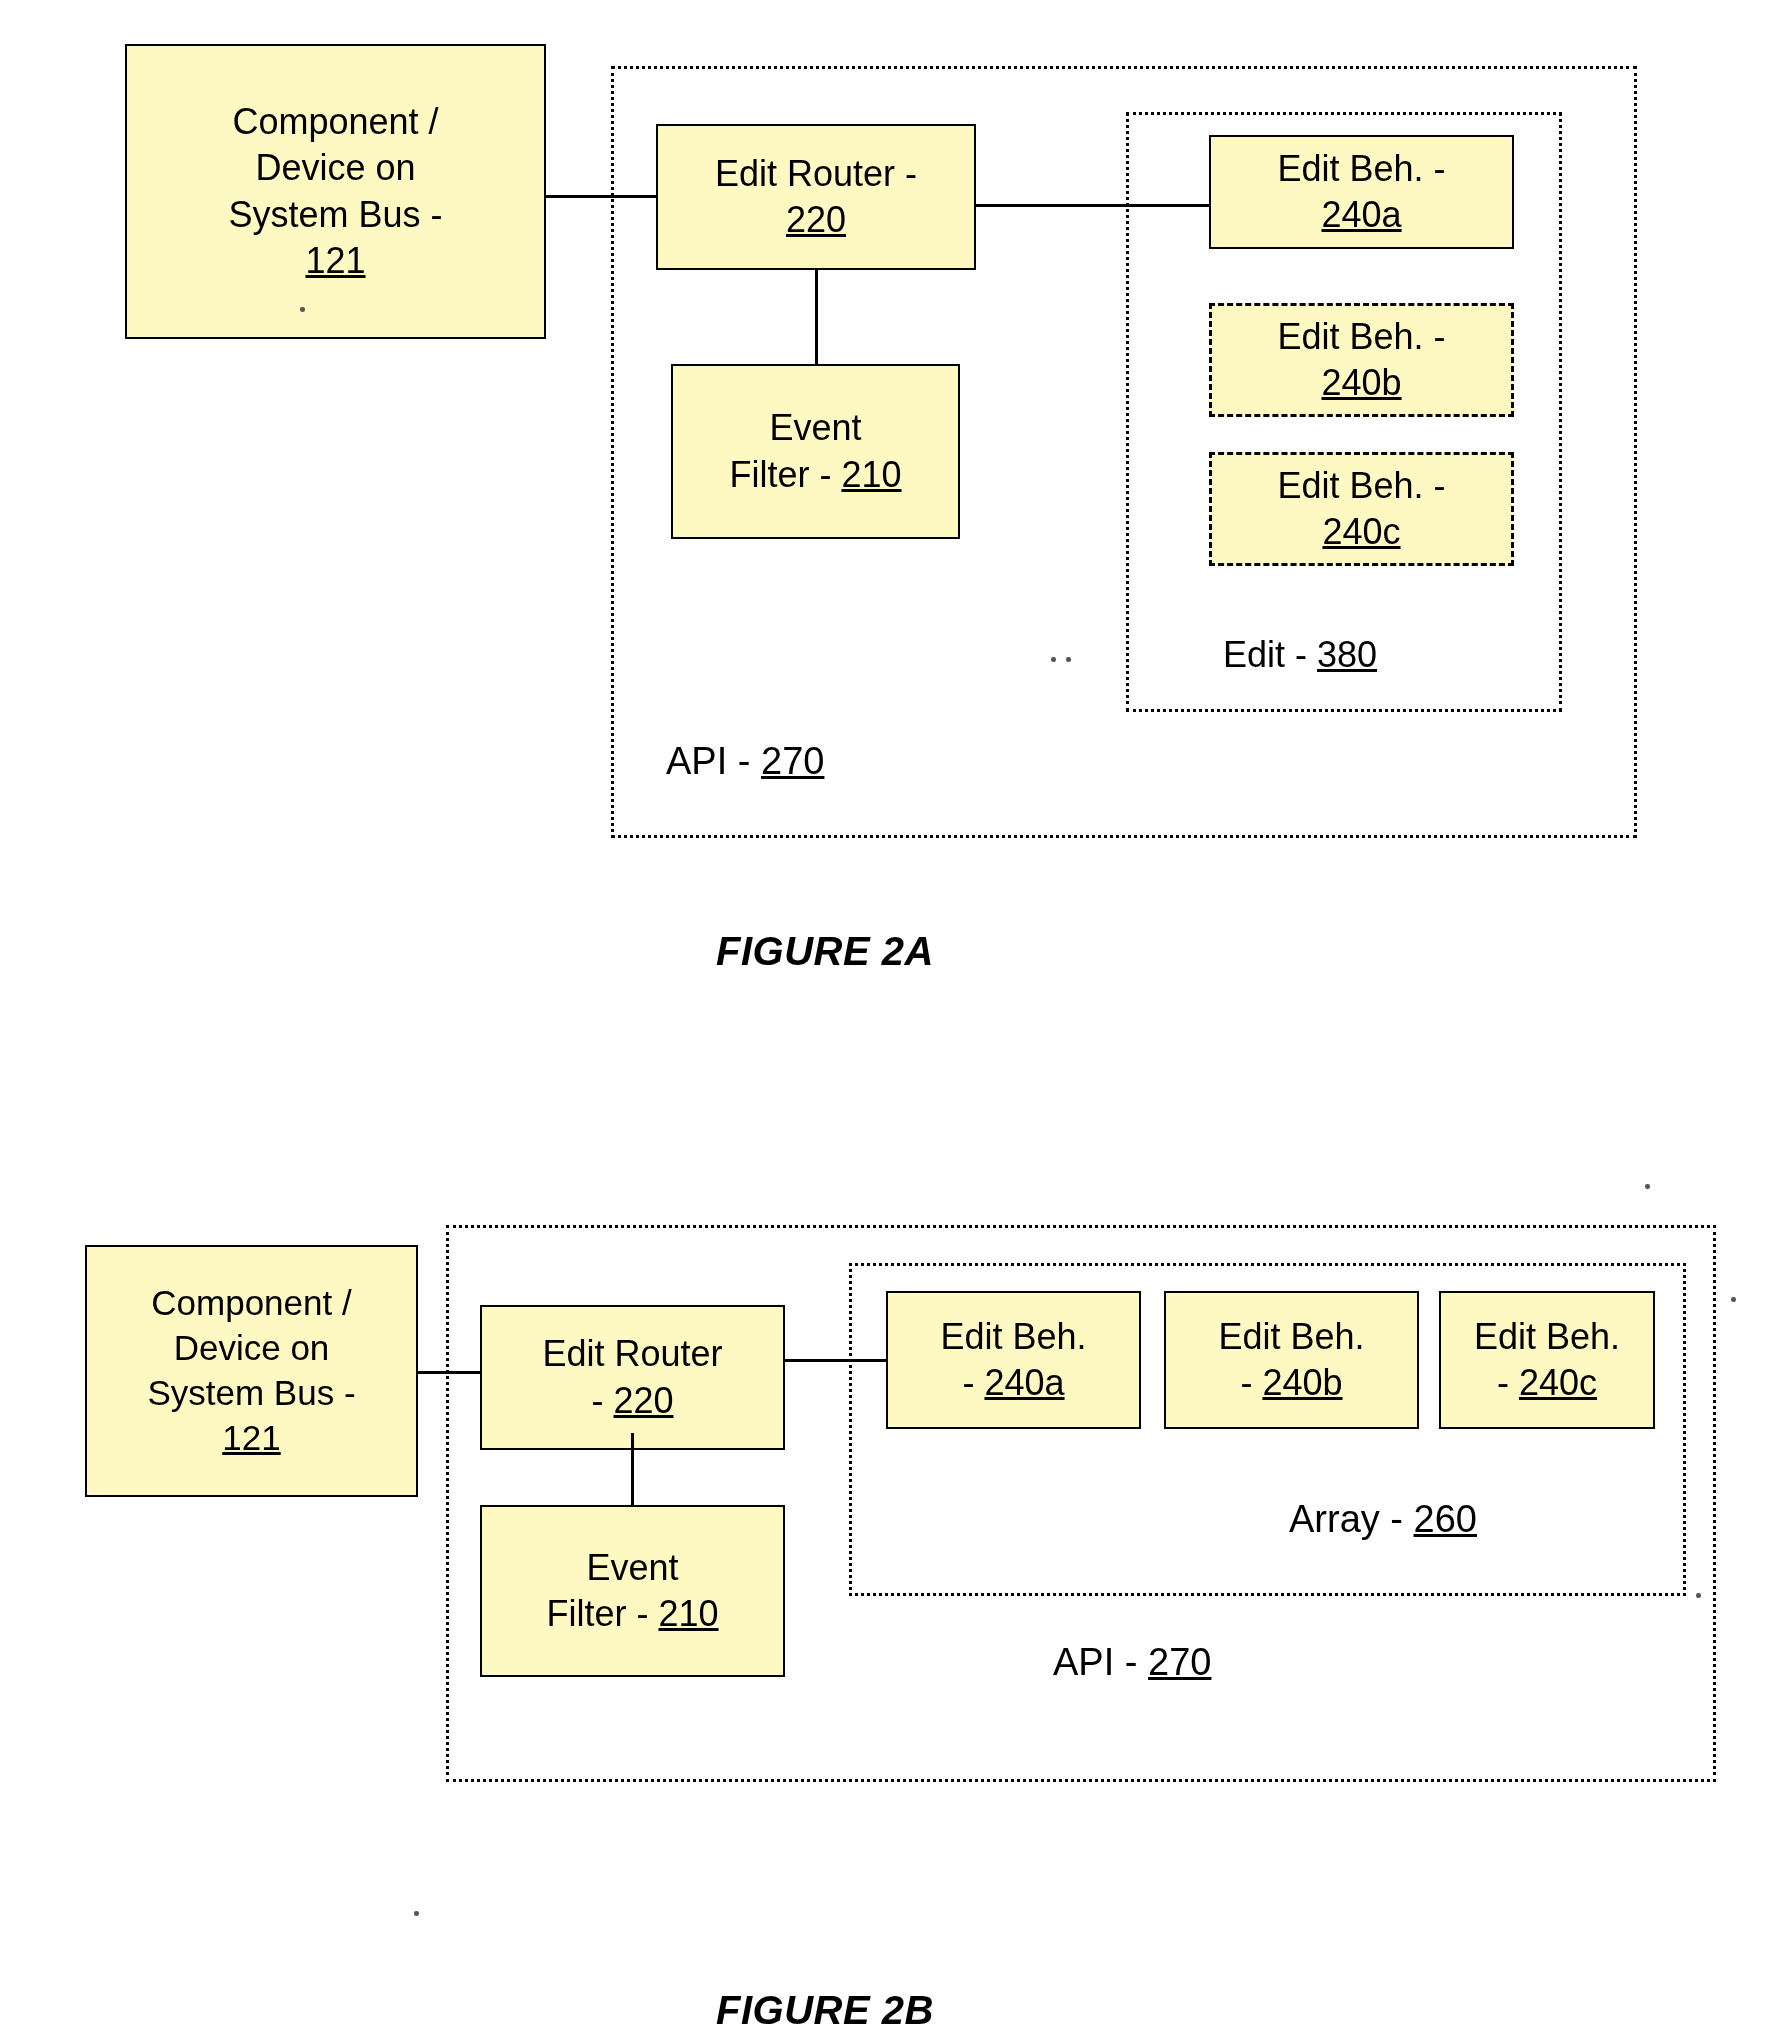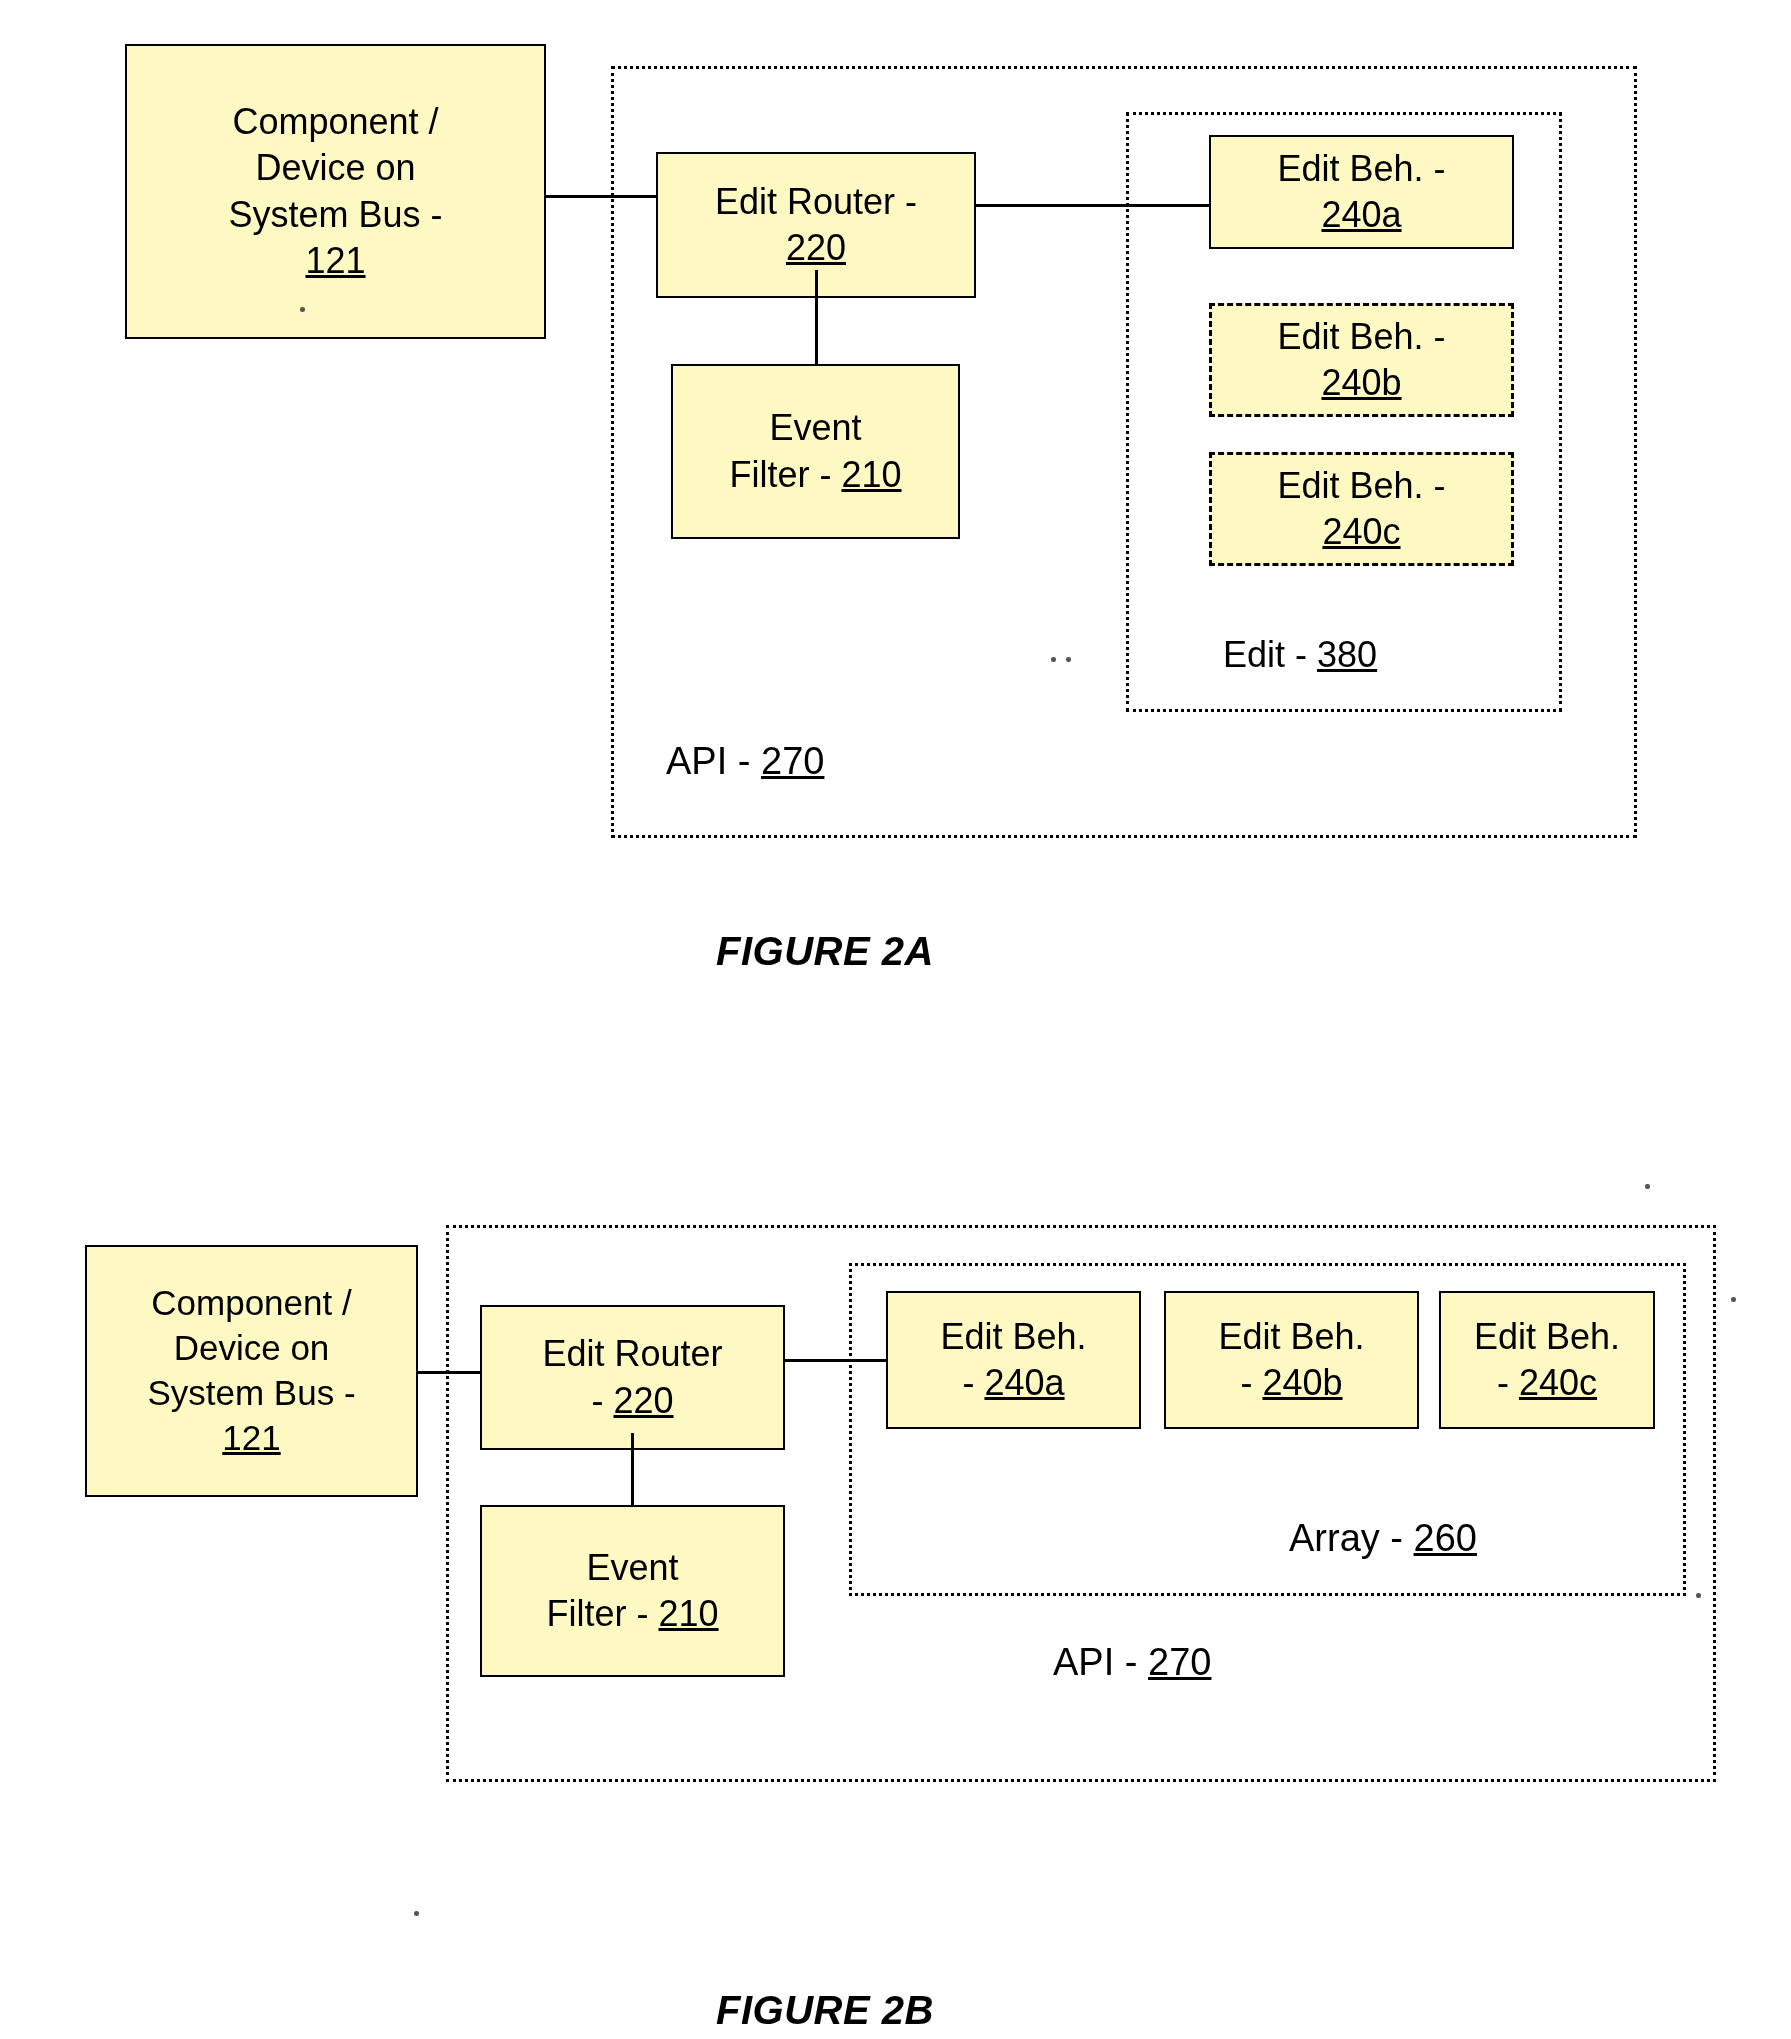--- a/index.html
+++ b/index.html
@@ -79,21 +79,21 @@
       <span class="txt">Device on</span>
       <span class="txt">System Bus -</span>
       <span class="txt u">121</span>
     </span>
   </div>
 
   <div class="container-dotted" style="left:611px; top:66px; width:1026px; height:772px;"></div>
 
   <div class="container-dotted" style="left:1126px; top:112px; width:436px; height:600px;"></div>
 
-  <div class="box" style="left:656px; top:124px; width:320px; height:146px; font-size:36px;margin-top:28px;">
+  <div class="box" style="left:656px; top:124px; width:320px; height:146px; font-size:36px;">
     <span>
       <span class="txt">Edit Router -</span>
       <span class="txt u">220</span>
     </span>
   </div>
 
   <div class="box" style="left:671px; top:364px; width:289px; height:175px; font-size:36px;">
     <span>
       <span class="txt">Event</span>
       <span class="txt"><span>Filter - </span><span class="u">210</span></span>
@@ -183,21 +183,21 @@
     </span>
   </div>
 
   <div class="box" style="left:1439px; top:127px; width:216px; height:138px; font-size:36px;">
     <span>
       <span class="txt">Edit Beh.</span>
       <span class="txt"><span>- </span><span class="u">240c</span></span>
     </span>
   </div>
 
-  <div class="label" style="left:1289px; top:353px; font-size:38px;">
+  <div class="label" style="left:1289px; top:334px; font-size:38px;">
     <span>Array - </span><span class="u">260</span>
   </div>
 
   <div class="label" style="left:1053px; top:477px; font-size:38px;">
     <span>API - </span><span class="u">270</span>
   </div>
 
   <div class="conn" style="left:418px; top:207px; width:64px; height:2.7px;"></div>
   <div class="conn" style="left:785px; top:195px; width:102px; height:2.7px;"></div>
   <div class="conn" style="left:631px; top:269px; width:2.7px; height:72px;"></div>

